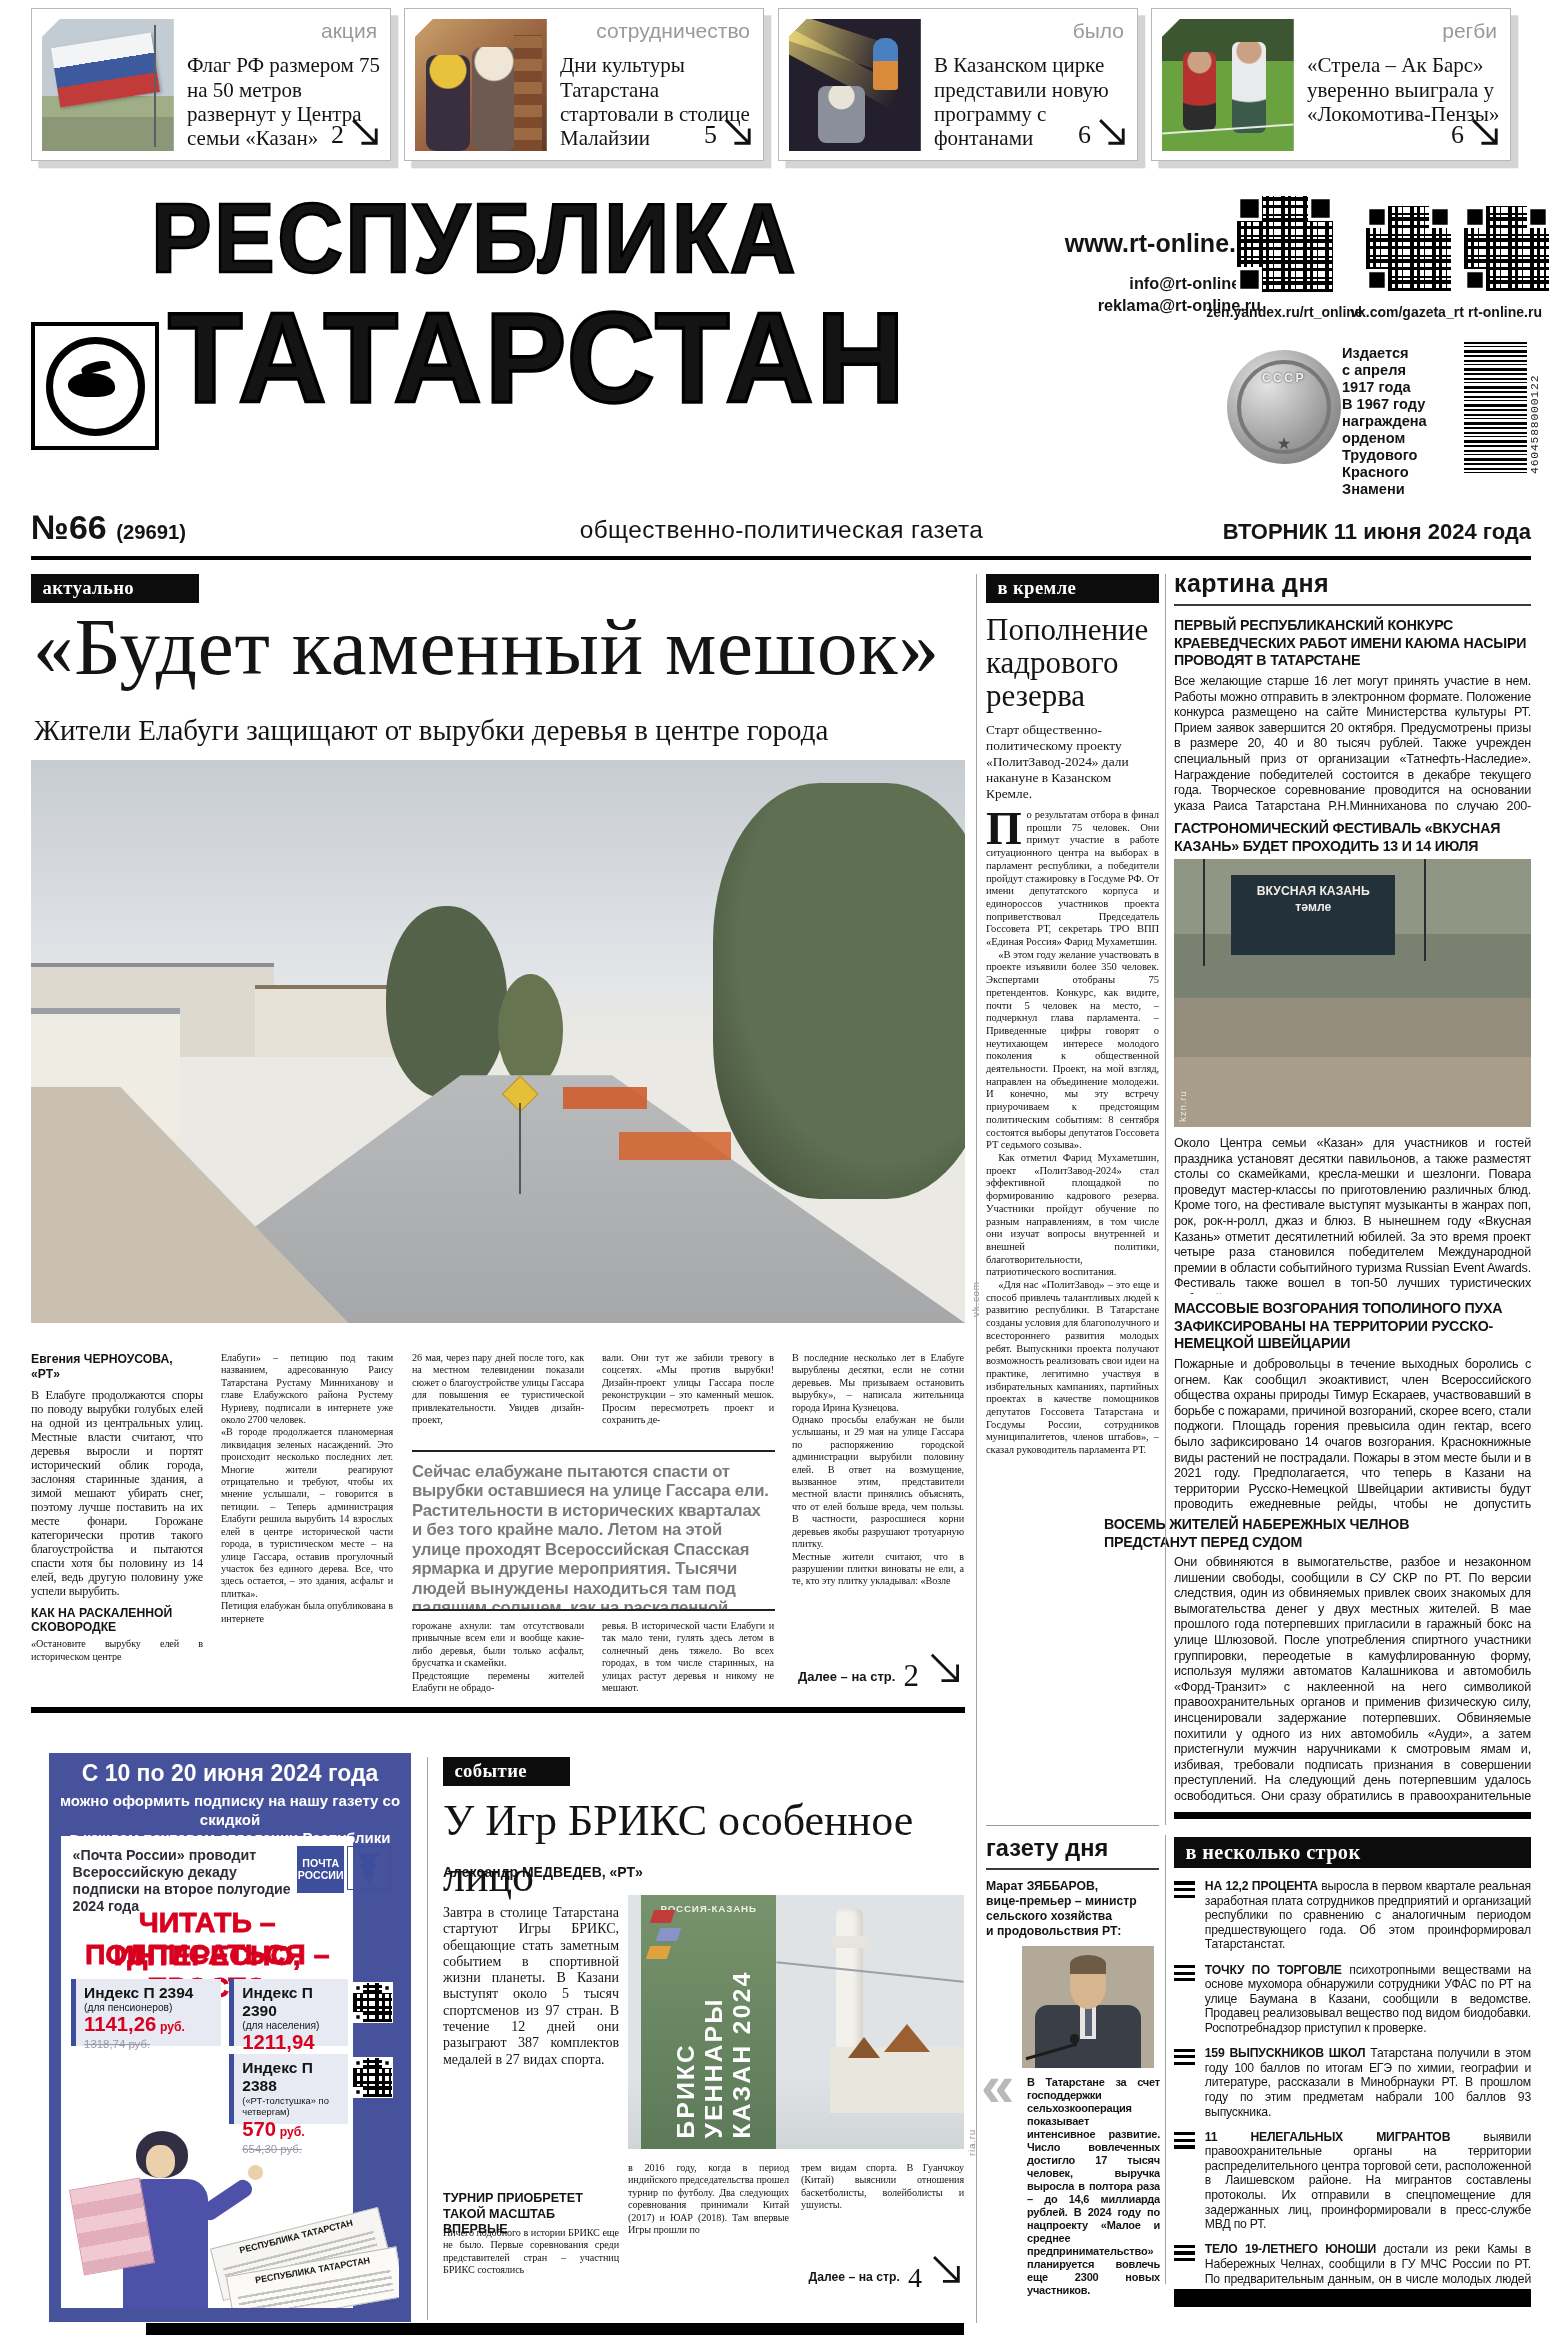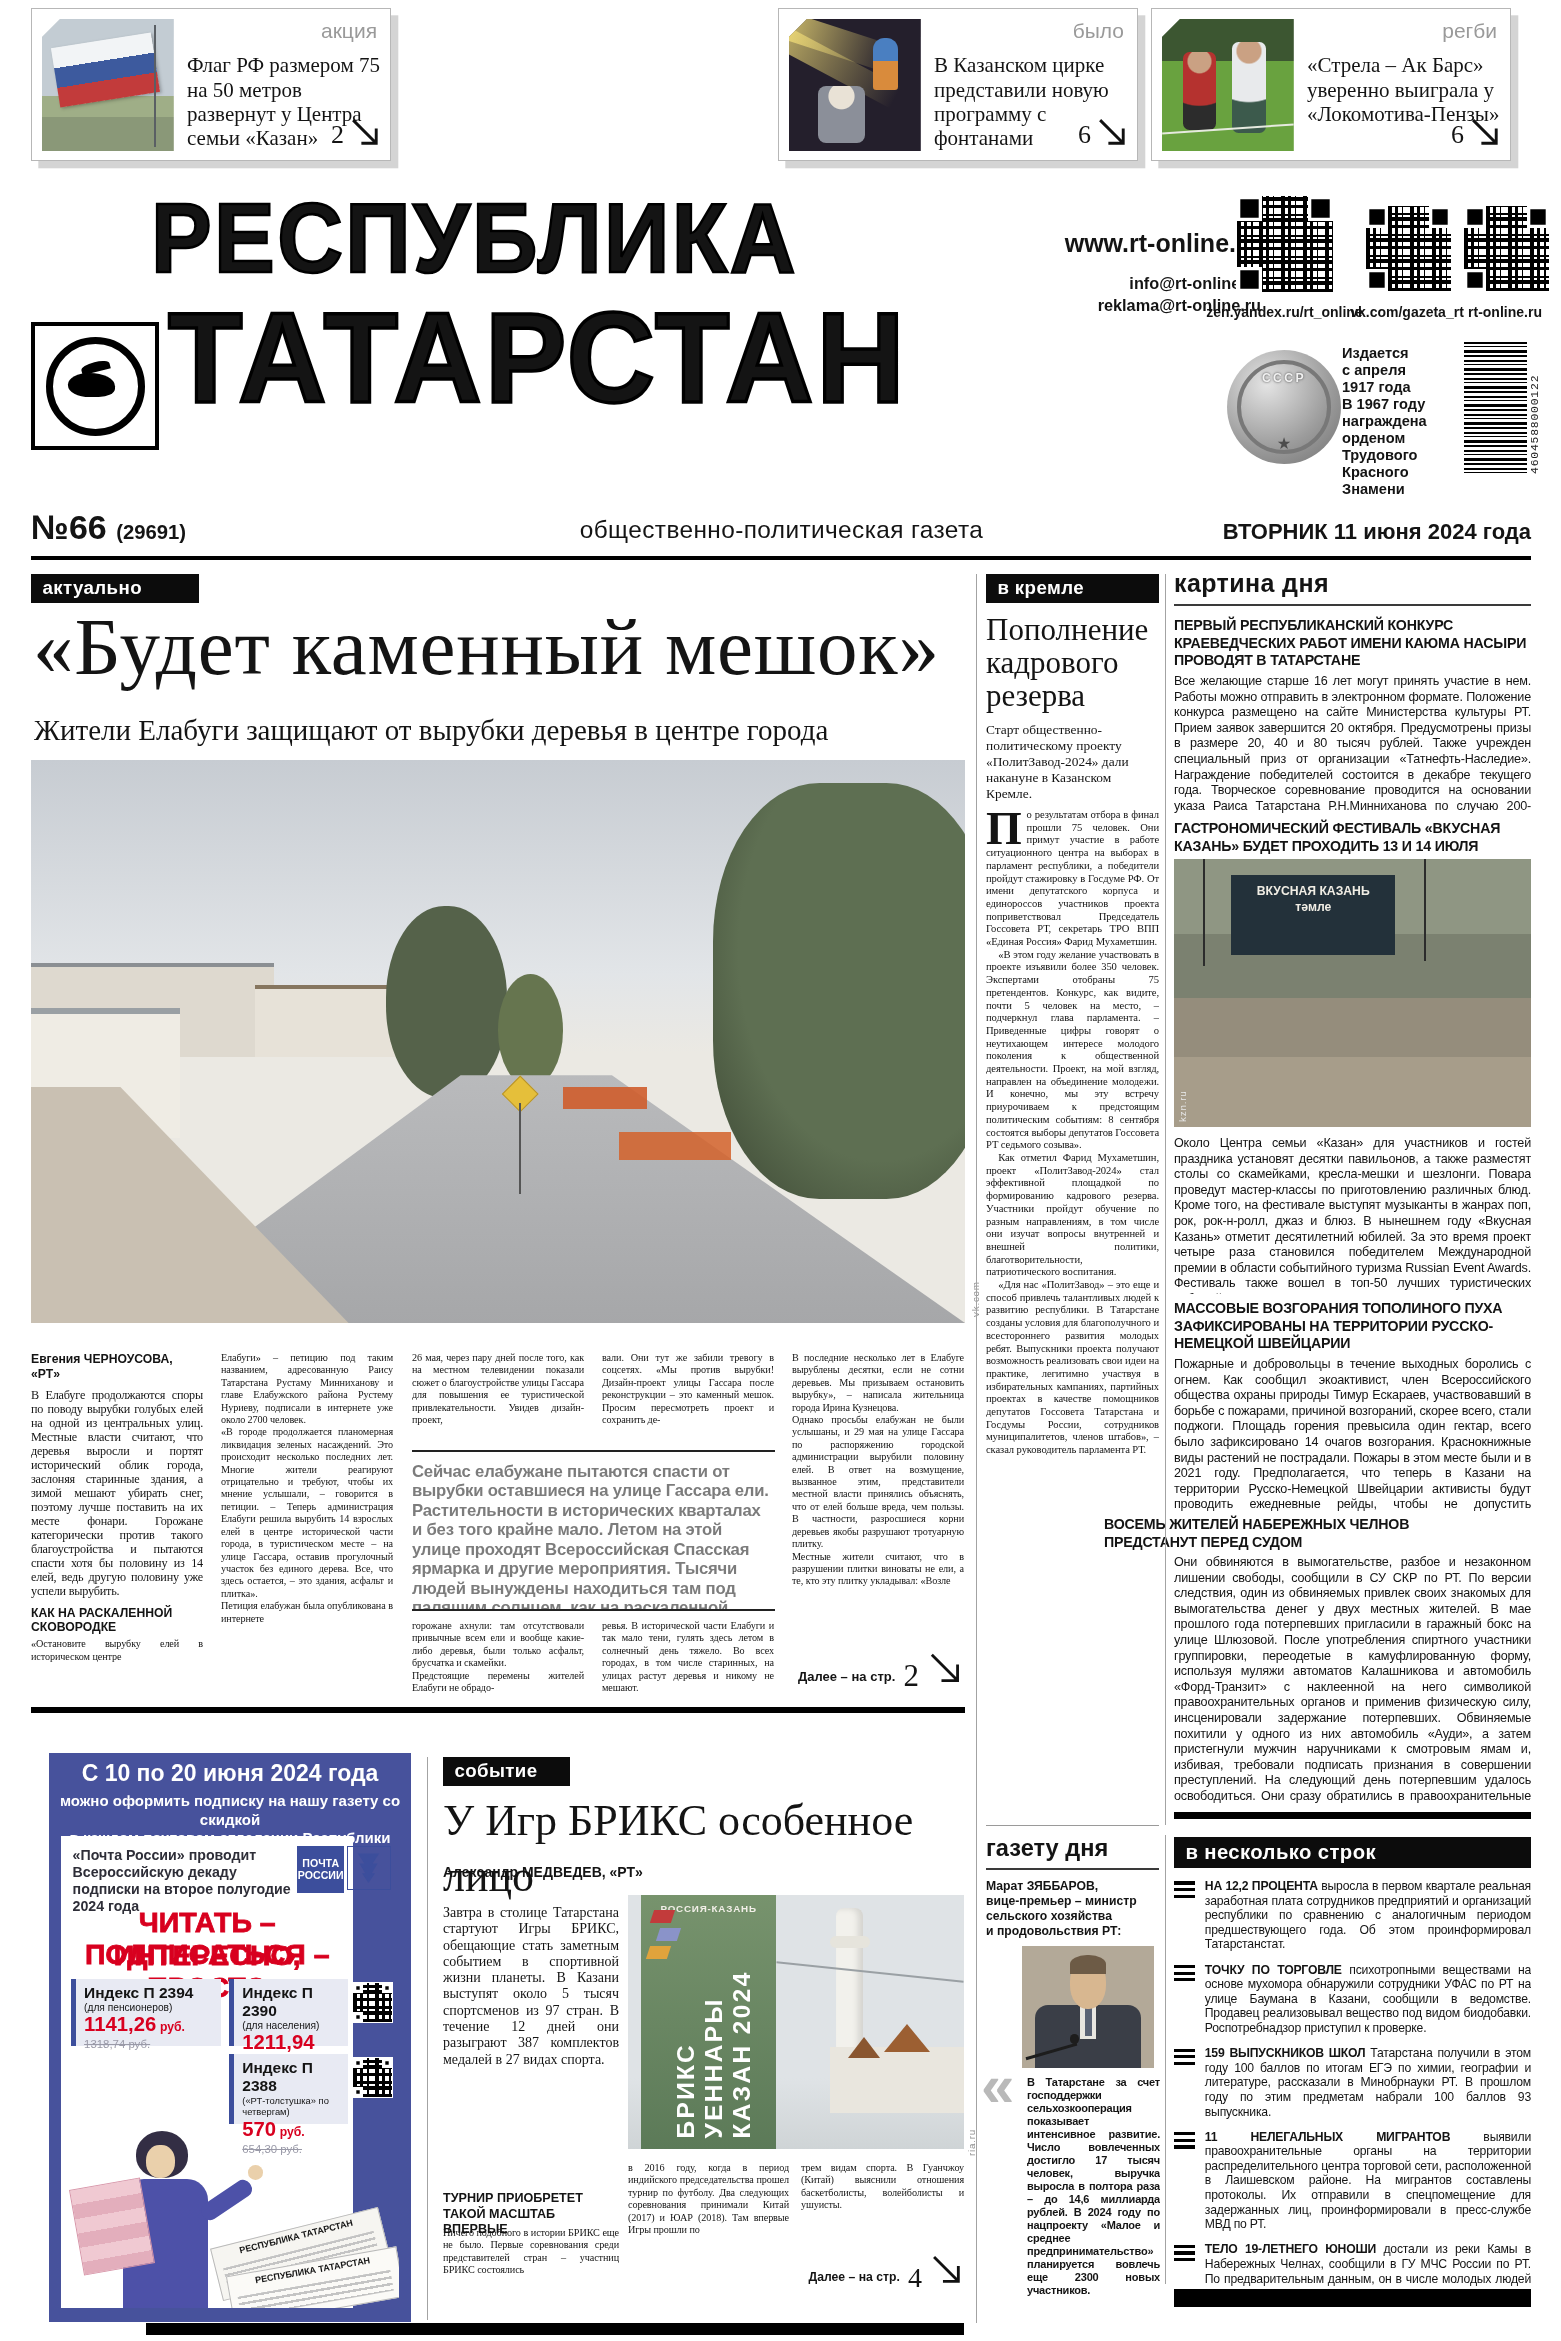--- a/index.html
+++ b/index.html
@@ -3,21 +3,21 @@
 <meta charset="utf-8">
 <style>
   html,body{margin:0;padding:0;background:#e9e9e9;}
   .page{position:relative;width:1562px;height:2342px;background:#ffffff;overflow:hidden;
         font-family:"Liberation Sans",sans-serif;color:#141414;}
   .abs{position:absolute;}
   .serif{font-family:"Liberation Serif","DejaVu Serif",serif;}
   .just{text-align:justify;}
   .pre{white-space:pre-line;}
   .hide{overflow:hidden;}
-  .tagbar{background:#0c0c0c;color:#fff;font-weight:bold;letter-spacing:0.4px;}
+  .tagbar{background:#0c0c0c;color:#fff;font-weight:bold;letter-spacing:0.4px;font-family:Liberation Serif, serif;}
   .vcap{writing-mode:vertical-rl;transform:rotate(180deg);font-size:9.8px;color:#8d8d8d;letter-spacing:0.8px;}
   .vline{position:absolute;width:0.8px;background:#a3a3a3;}
   .hrule{position:absolute;background:#000;}
   
   .teaser{position:absolute;top:8.1px;width:358px;height:151px;background:#fff;border:0.8px solid #b7b7b7;box-shadow:7.3px 7.3px 0 #d4d4d4;}
   .teaser .ph{position:absolute;left:9.8px;top:9.8px;width:132px;height:132px;clip-path:polygon(18px 0,100% 0,100% 100%,0 100%,0 18px);overflow:hidden;}
   .teaser .lbl{position:absolute;top:9.8px;right:13px;font-size:21px;color:#9a9a9a;}
   .teaser .ttl{position:absolute;left:155px;top:44px;width:194px;font-size:21px;line-height:24.4px;}
   .teaser .pg{position:absolute;right:46px;bottom:9.8px;font-size:26px;}
   .teaser .arr{position:absolute;right:8.1px;bottom:8.1px;}
@@ -65,20 +65,33 @@
       <i style="left:112px;top:6.5px;width:2.4px;height:122px;background:#5a5f64"></i>
     </div>
     <div class="lbl">акция</div>
     <div class="ttl serif">Флаг РФ размером 75 на 50 метров развернут у Центра семьи «Казан»</div>
     <div class="pg serif">2</div>
     <span class="arr"><svg width="33" height="33" viewBox="0 0 40 40">
           <path d="M5 5 L33 33 M33 15 V33 H15" stroke="#111" stroke-width="3.5" fill="none"></path>
         </svg></span>
   </div>
 
+  <div class="teaser" style="left:404px">
+    <div class="ph" style="background:linear-gradient(135deg,#c9a06b,#96603e 55%,#5f3a2a)">
+      <i style="left:11.4px;top:36px;width:44px;height:96px;border-radius:9.8px;background:radial-gradient(circle at 50% 16%,#e8c23a 0 21%,#3a2f3f 23%)"></i>
+      <i style="left:57px;top:28px;width:44px;height:104px;border-radius:9.8px;background:radial-gradient(circle at 50% 14%,#efe6d8 0 20%,#6e5a50 22%)"></i>
+      <i style="right:4.9px;top:16.3px;width:28px;height:116px;background:repeating-linear-gradient(0deg,#7d4a2e 0 11.4px,#9c6a42 11.4px 23px)"></i>
+    </div>
+    <div class="lbl">сотрудничество</div>
+    <div class="ttl serif">Дни культуры Татарстана стартовали в столице Малайзии</div>
+    <div class="pg serif">5</div>
+    <span class="arr"><svg width="33" height="33" viewBox="0 0 40 40">
+          <path d="M5 5 L33 33 M33 15 V33 H15" stroke="#111" stroke-width="3.5" fill="none"></path>
+        </svg></span>
+  </div>
 
   <div class="teaser" style="left:778px">
     <div class="ph" style="background:#241f2c">
       <i style="left:-16.3px;top:8.1px;width:122px;height:28px;transform:rotate(18deg);background:linear-gradient(90deg,rgba(247,226,122,.85),rgba(247,226,122,0))"></i>
       <i style="left:-16.3px;top:36px;width:130px;height:24.4px;transform:rotate(28deg);background:linear-gradient(90deg,rgba(247,226,122,.7),rgba(247,226,122,0))"></i>
       <i style="right:23px;top:19.5px;width:24.4px;height:52px;border-radius:11.4px 11.4px 3.3px 3.3px;background:linear-gradient(180deg,#4a7fc1 0 45%,#d98b3c 45%)"></i>
       <i style="left:29px;bottom:8.1px;width:47px;height:57px;border-radius:8.1px;background:radial-gradient(circle at 50% 18%,#e9e2d6 0 24%,#8b8f99 26%)"></i>
     </div>
     <div class="lbl">было</div>
     <div class="ttl serif">В Казанском цирке представили новую программу с фонтанами</div>

